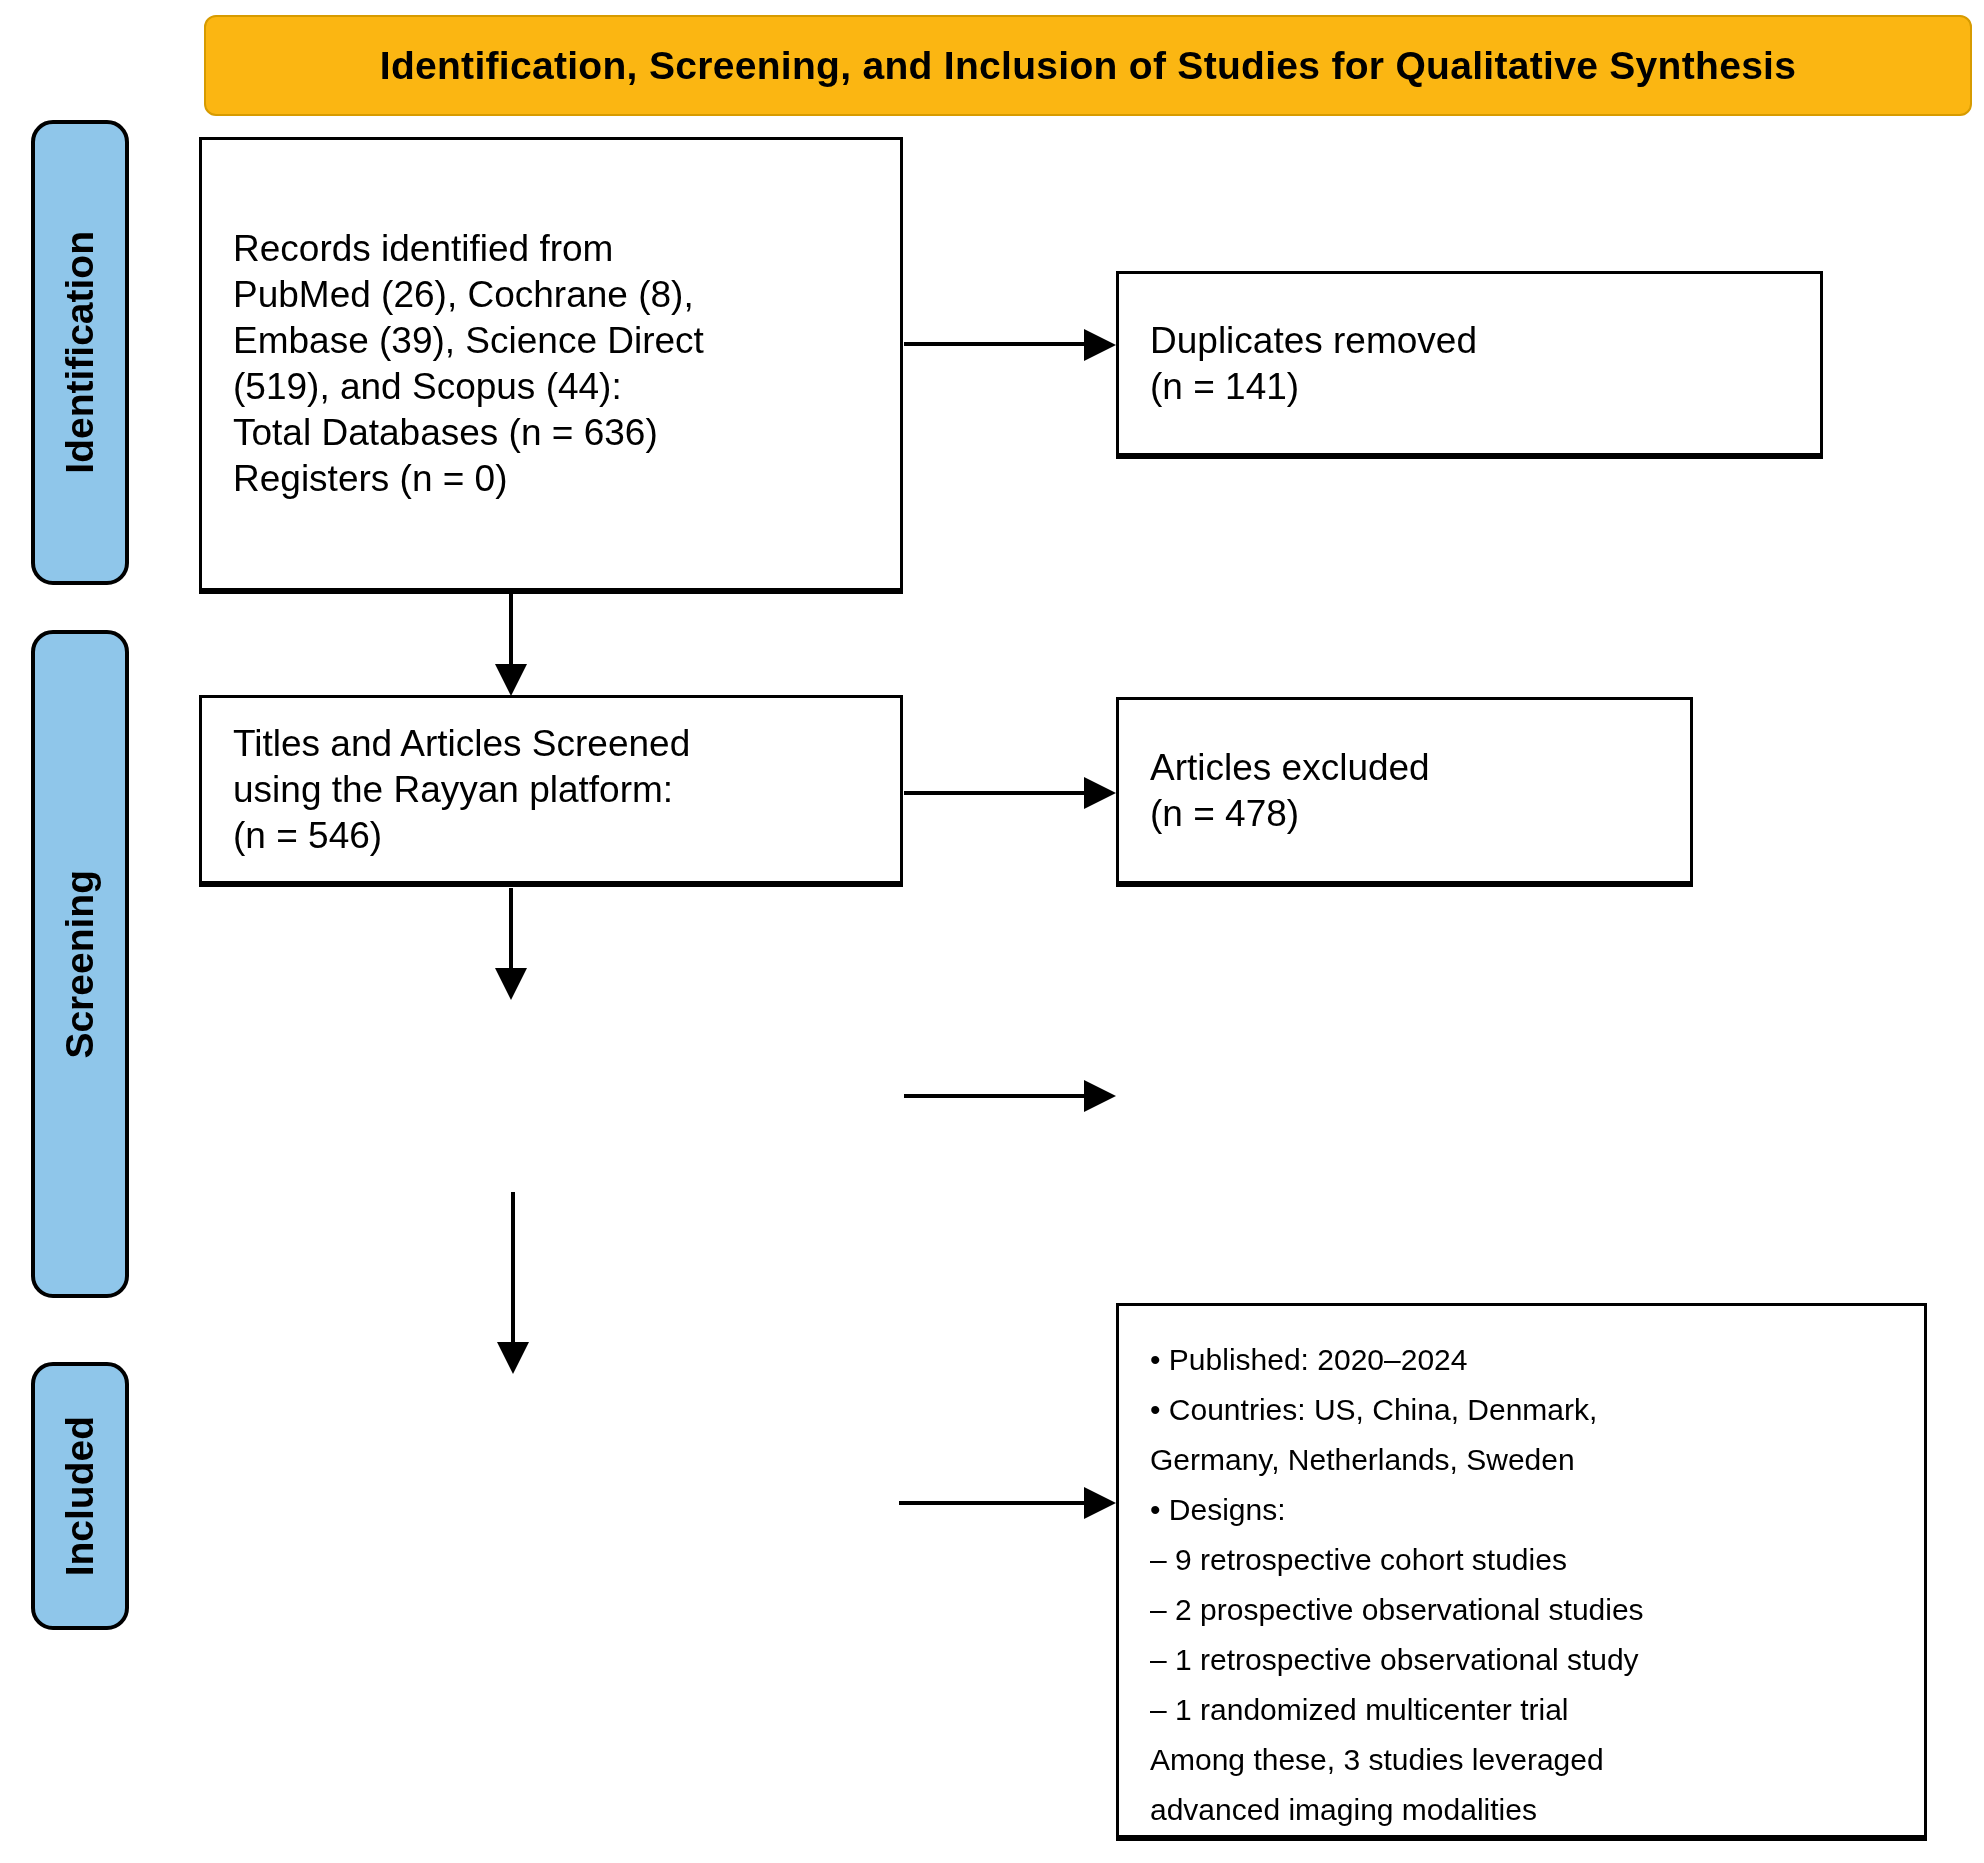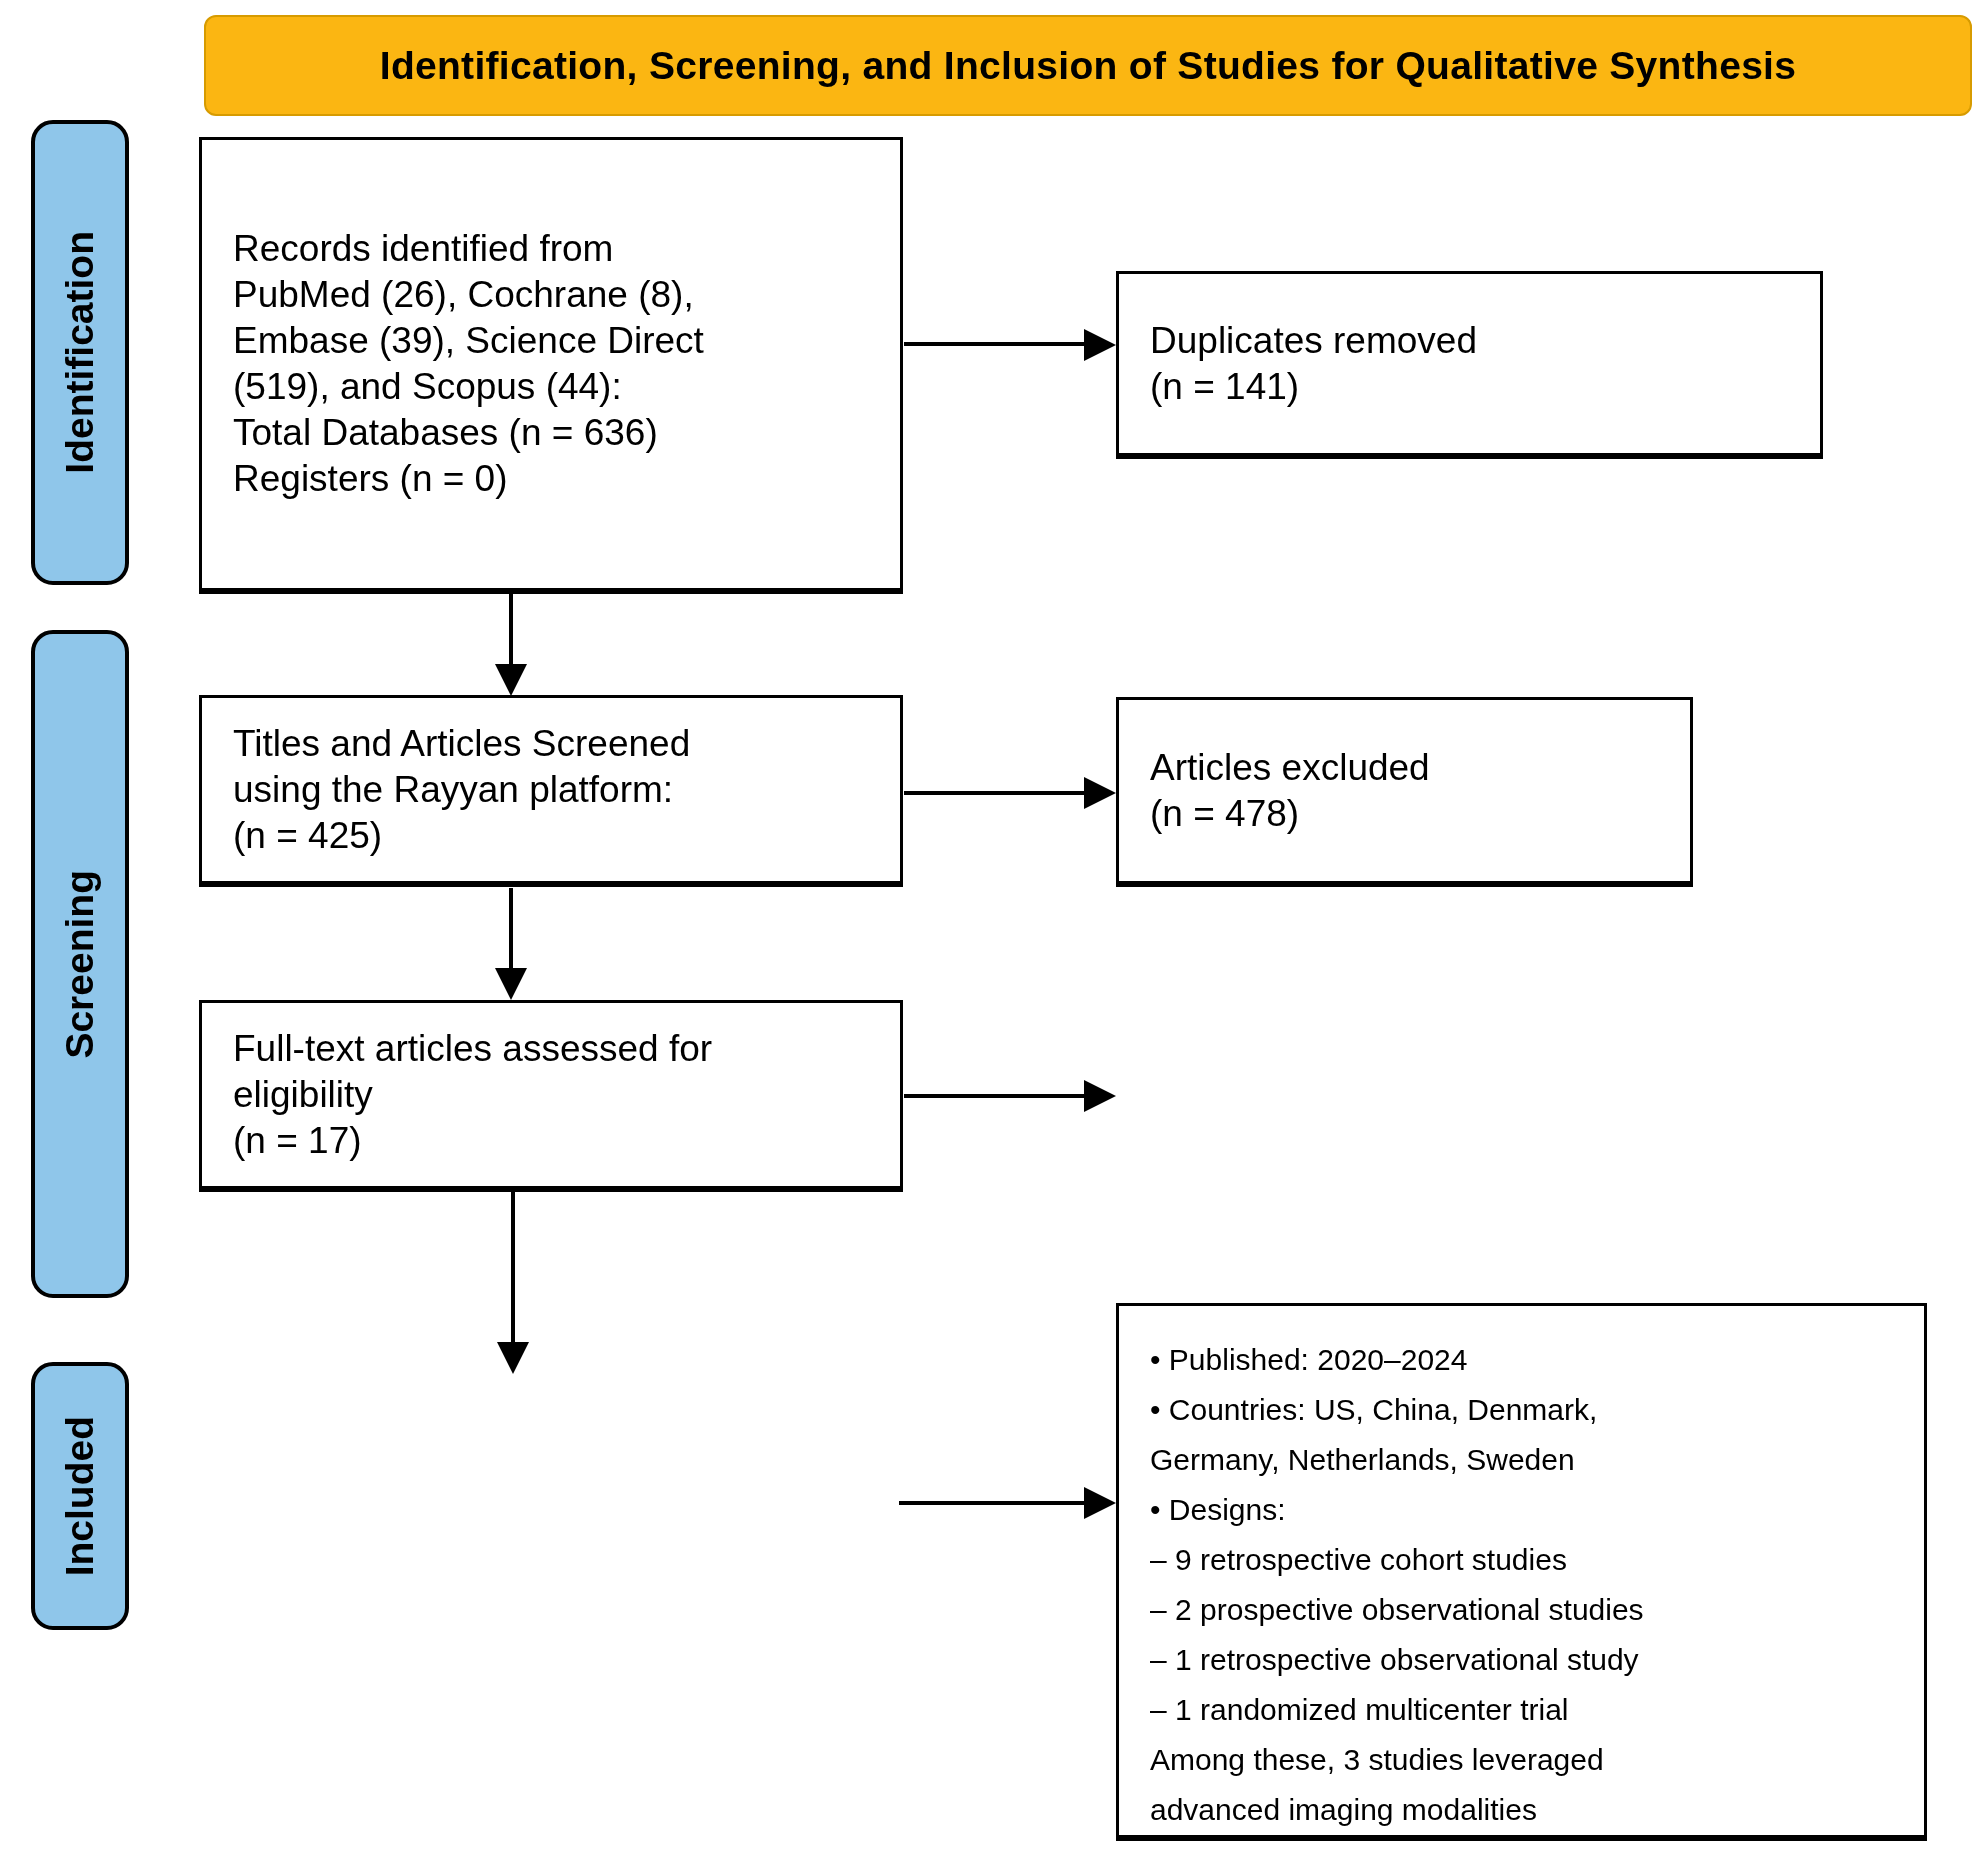--- a/index.html
+++ b/index.html
@@ -120,24 +120,21 @@
   </div>
 
   <div class="fbox" id="box-records">Records identified from
 PubMed (26), Cochrane (8),
 Embase (39), Science Direct
 (519), and Scopus (44):
 Total Databases (n = 636)
 Registers (n = 0)</div>
   <div class="fbox" id="box-screened">Titles and Articles Screened
 using the Rayyan platform:
-(n = 425)</div>
-  <div class="fbox" id="box-fulltext">Full-text articles assessed for
-eligibility
-(n = 17)</div>
+(n = 546)</div>
 
   <div class="fbox" id="box-duplicates">Duplicates removed
 (n = 141)</div>
   <div class="fbox" id="box-excluded-titles">Articles excluded
 (n = 478)</div>
   <div class="fbox" id="box-details">• Published: 2020–2024
 • Countries: US, China, Denmark,
 Germany, Netherlands, Sweden
 • Designs:
 – 9 retrospective cohort studies

